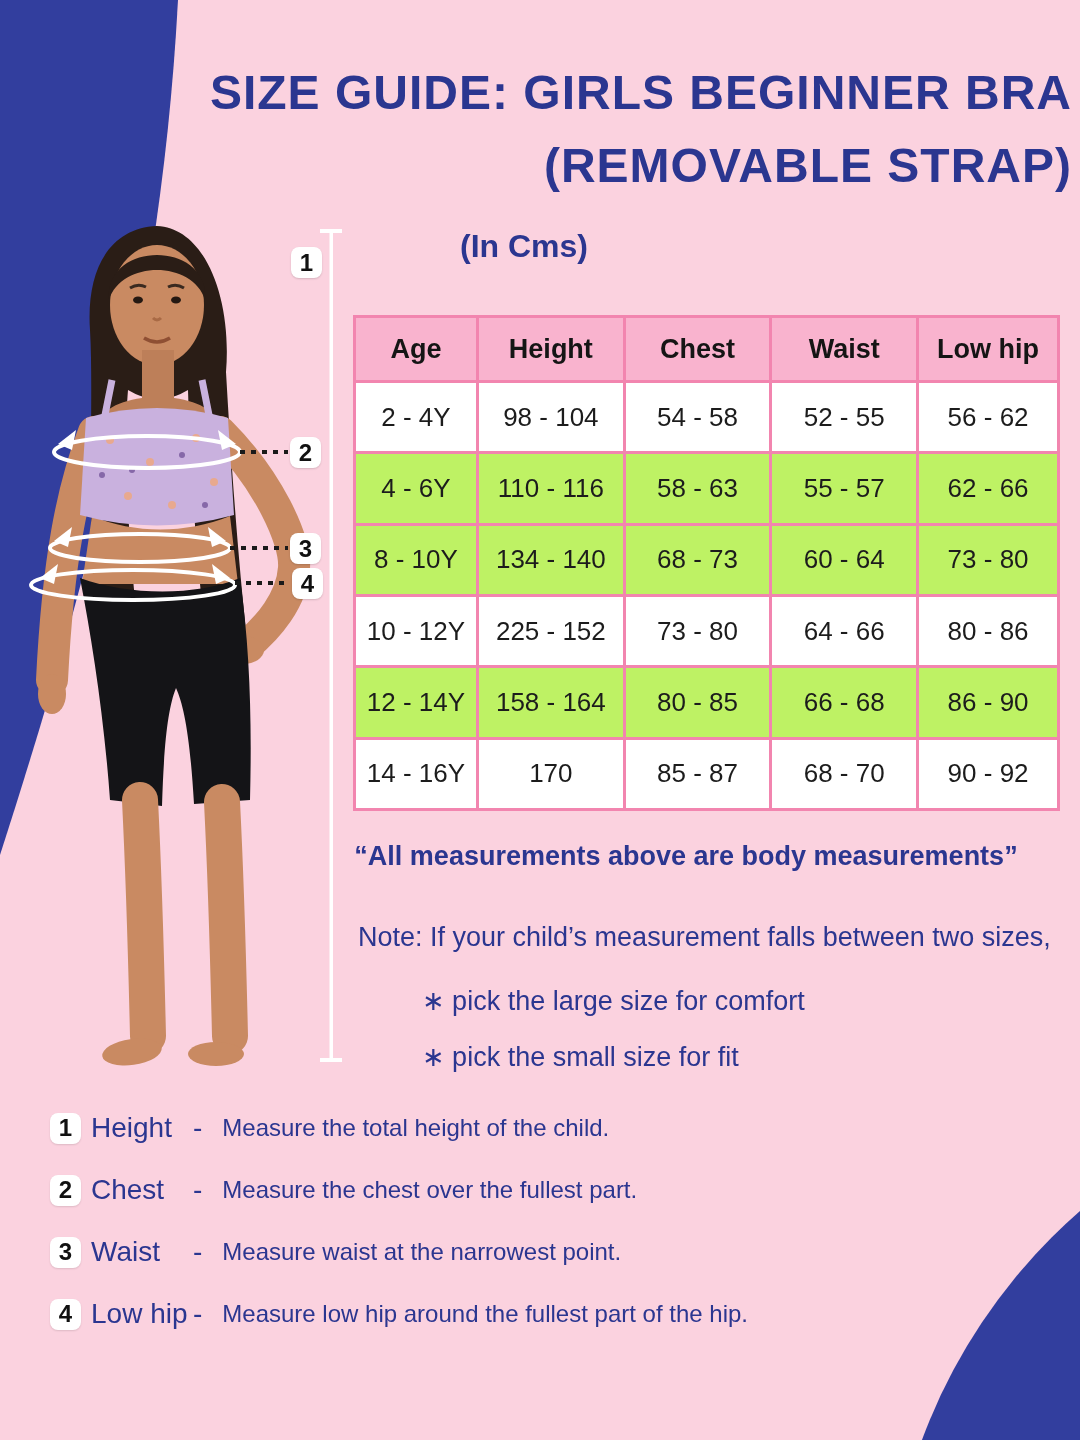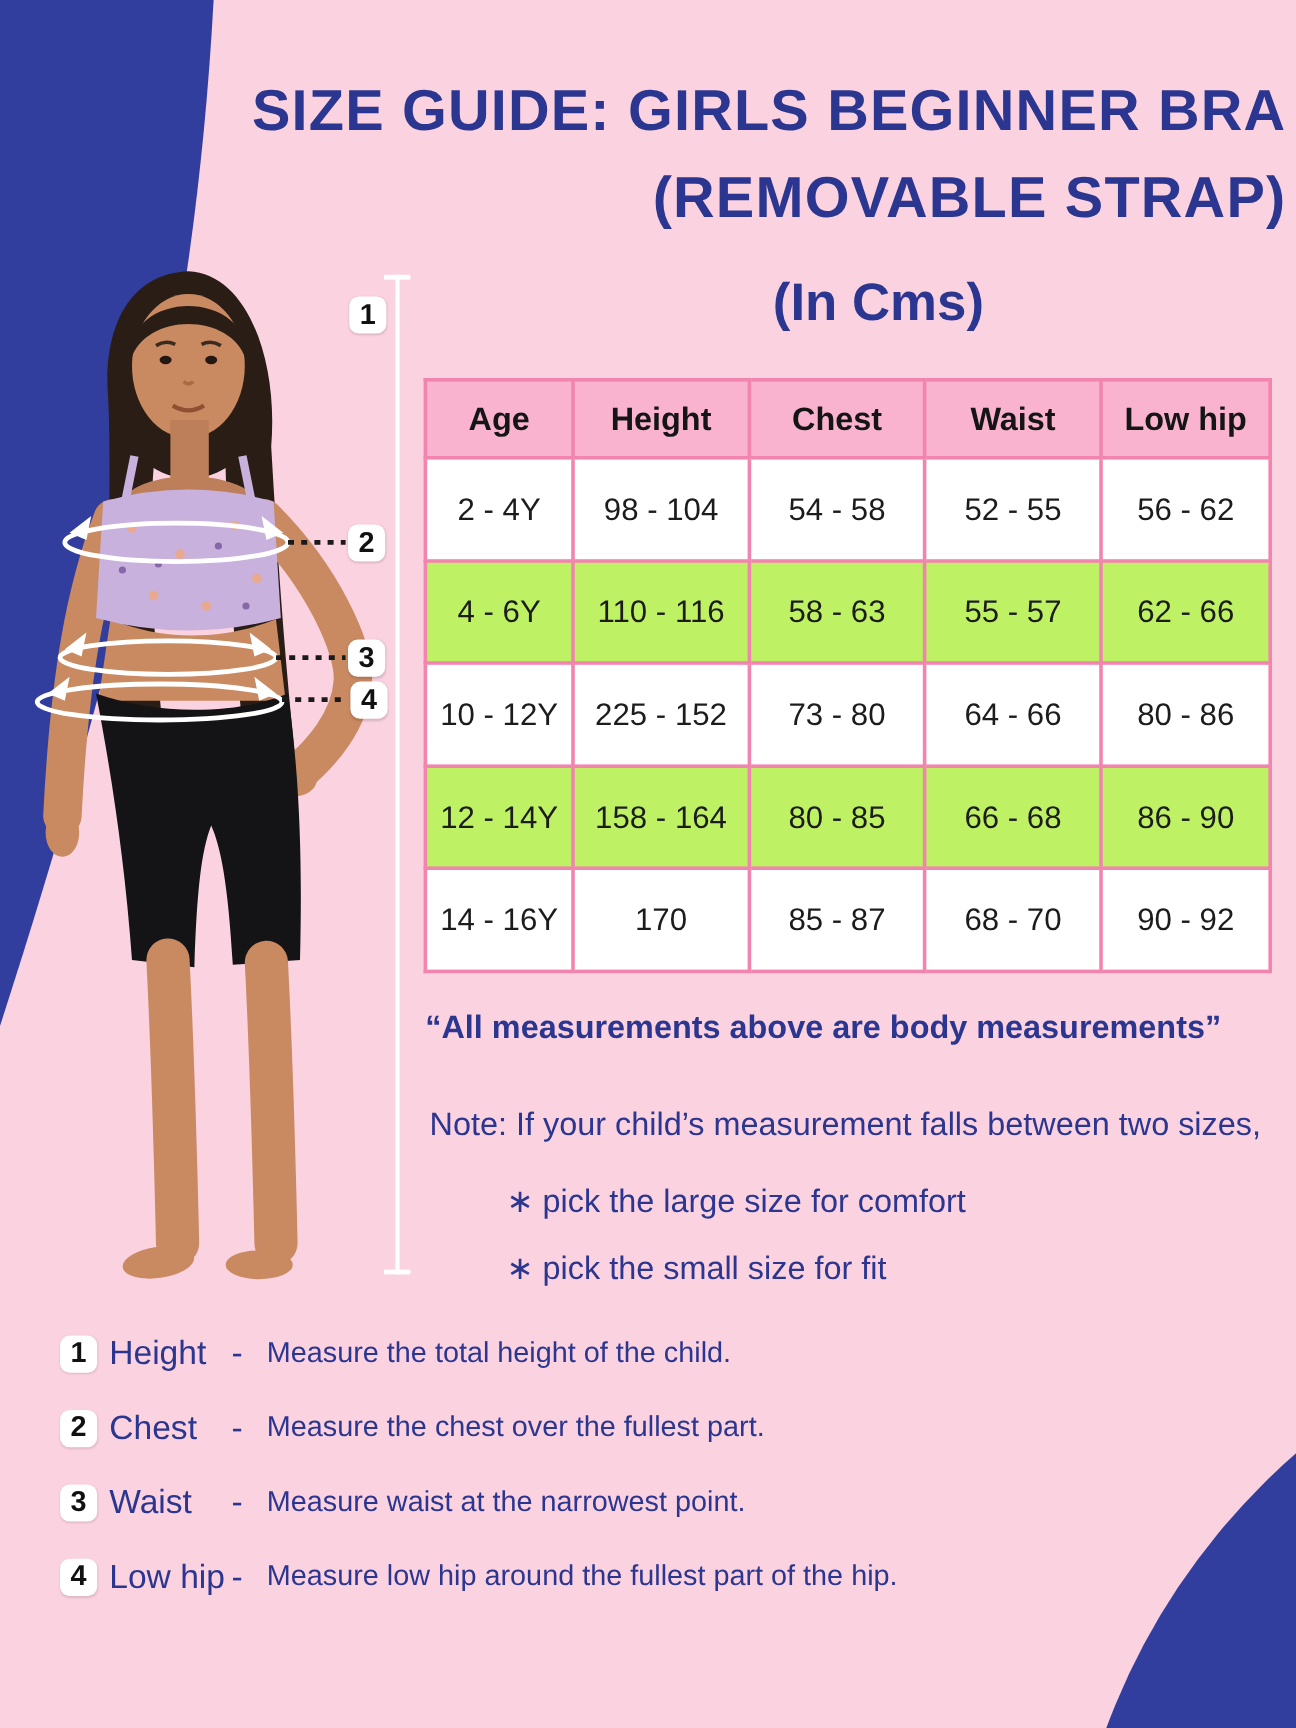--- a/index.html
+++ b/index.html
@@ -11,21 +11,21 @@
   }
   .decor { position:absolute; left:0; top:0; width:1080px; height:1440px; }
 
   .title-block {
     position:absolute; top:56px; left:80px; right:24px;
     text-align:right; color:#2B3690; font-weight:bold;
     font-size:48px; line-height:73px; letter-spacing:1px;
   }
   .unit-note {
     position:absolute; top:228px; left:460px; width:360px;
-    text-align:right; color:#2B3690; font-size:44px; font-weight:600;
+    text-align:left; color:#2B3690; font-size:32px; font-weight:600;
   }
 
   table.size-table {
     position:absolute; left:353px; top:315px; width:707px; height:496px;
     border-collapse:collapse; table-layout:fixed;
   }
   .size-table th, .size-table td {
     border:3px solid #F285AF; text-align:center; vertical-align:middle;
     padding:0;
   }
@@ -187,20 +187,27 @@
           <td>52 - 55</td>
           <td>56 - 62</td>
         </tr>
         <tr class="alt">
           <td>4 - 6Y</td>
           <td>110 - 116</td>
           <td>58 - 63</td>
           <td>55 - 57</td>
           <td>62 - 66</td>
         </tr>
+        <tr class="alt">
+          <td>8 - 10Y</td>
+          <td>134 - 140</td>
+          <td>68 - 73</td>
+          <td>60 - 64</td>
+          <td>73 - 80</td>
+        </tr>
         <tr>
           <td>10 - 12Y</td>
           <td>225 - 152</td>
           <td>73 - 80</td>
           <td>64 - 66</td>
           <td>80 - 86</td>
         </tr>
         <tr class="alt">
           <td>12 - 14Y</td>
           <td>158 - 164</td>

